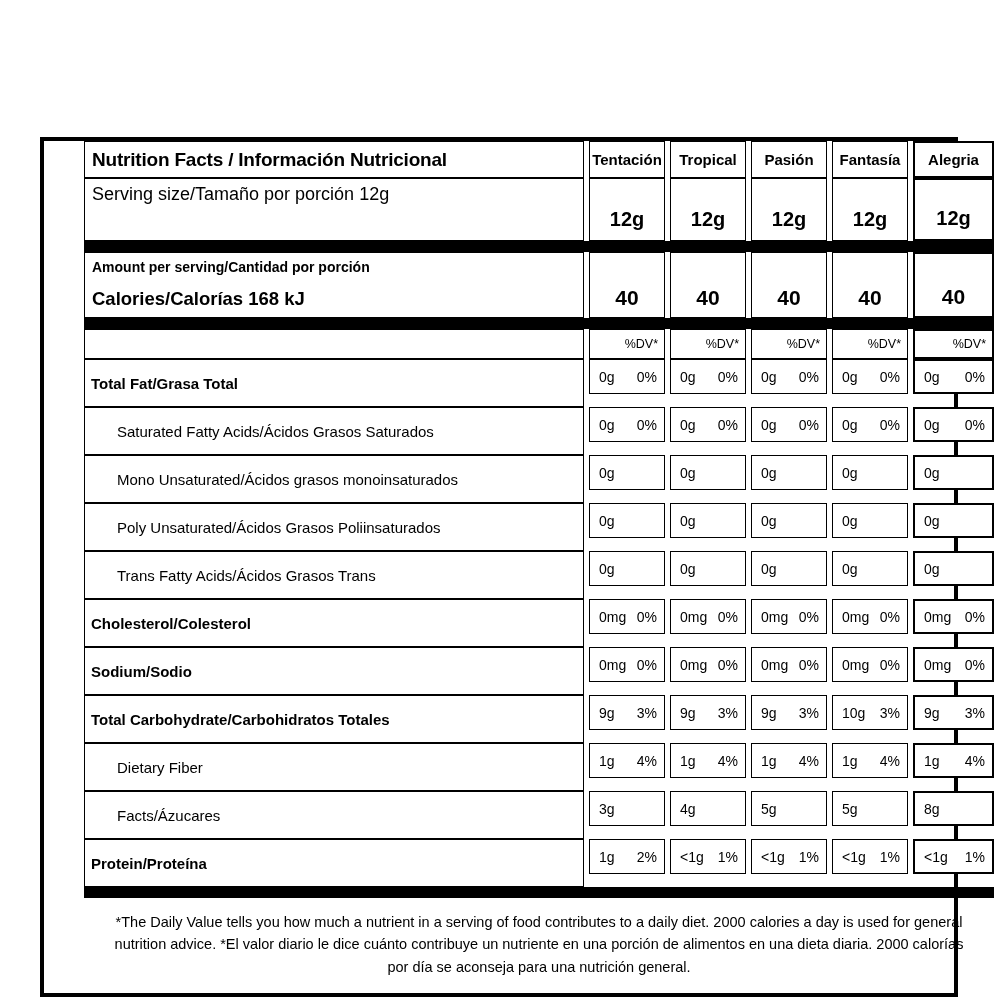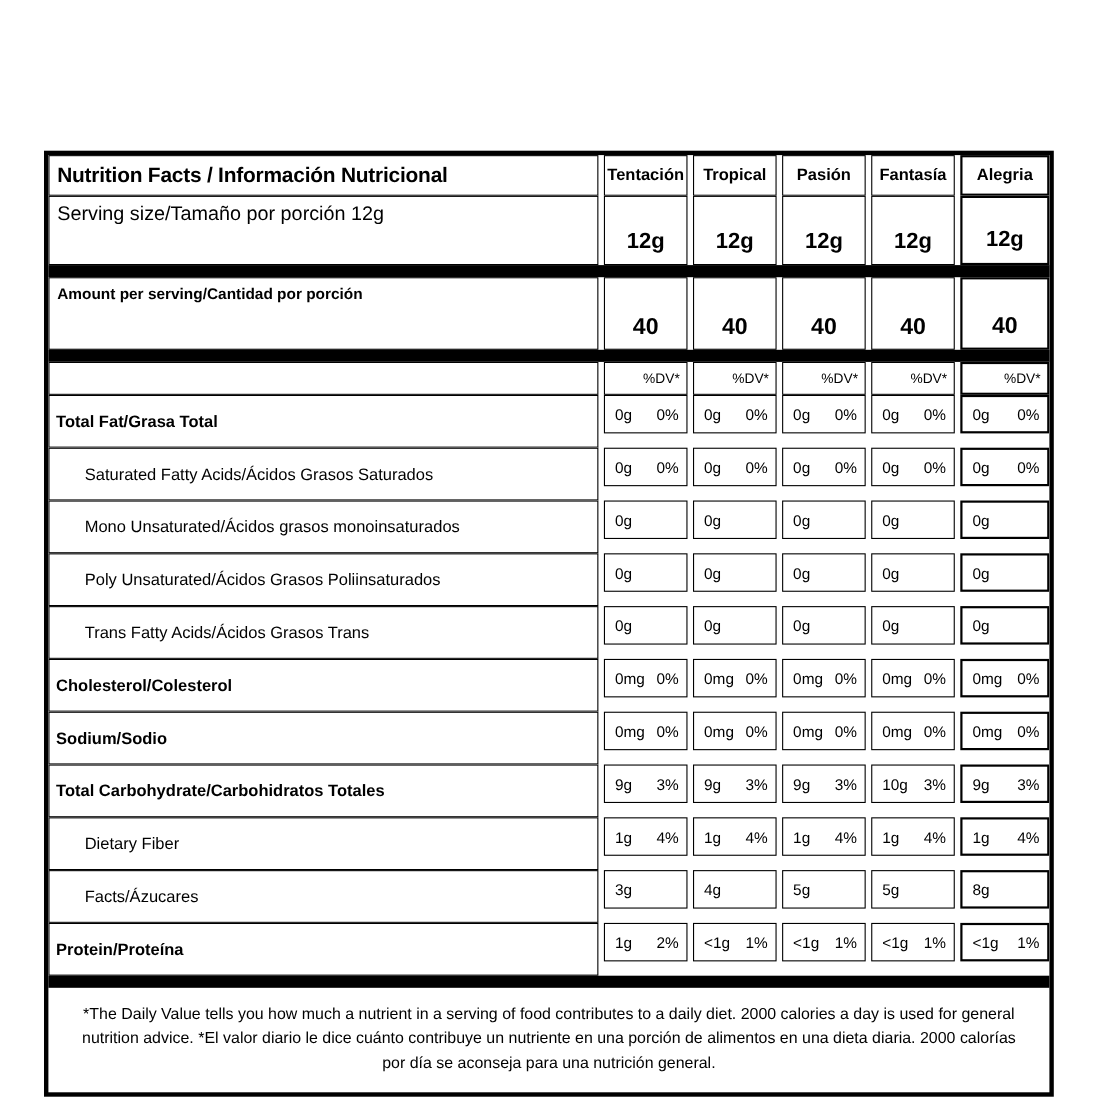--- a/index.html
+++ b/index.html
@@ -1,20 +1,20 @@
 <!DOCTYPE html>
 <html><head>
 <meta charset="utf-8">
 <style>
   html,body{margin:0;padding:0;background:#fff;width:1000px;height:1000px;
     font-family:"Liberation Sans",sans-serif;color:#000;}
   .sheet{position:absolute;left:40px;top:137px;width:918px;
     border:4px solid #000;box-sizing:border-box;background:#fff;}
   .grid{display:grid;grid-template-columns:500px 76px 76px 76px 76px 1fr;
-    column-gap:5px;row-gap:0;width:100%;}
+    column-gap:5px;row-gap:0;width:100%;margin-left:40px;}
   .cell{border:1.5px solid #000;box-sizing:border-box;background:#fff;min-width:0;}
   .cell.last{border-width:2.5px;}
   .bar{grid-column:1/-1;height:11px;background:#000;}
   
   .title-cell{height:37px;display:flex;align-items:center;padding-left:7px;
     font-size:19px;font-weight:bold;letter-spacing:-0.2px;}
   .vh{height:37px;display:flex;align-items:center;justify-content:center;
     font-size:15px;font-weight:bold;}
   
   .serving-lbl{height:63px;display:flex;flex-direction:column;justify-content:space-between;
@@ -80,20 +80,21 @@
       <div class="cell serv-val">12g</div>
       <div class="cell serv-val">12g</div>
       <div class="cell serv-val last">12g</div>
     </div>
 
     <div class="bar"></div>
 
     <div style="display:contents">
       <div class="cell cal-lbl">
         <div class="amount-line">Amount per serving/Cantidad por porción</div>
+        <div class="calories-line">Calories/Calorías 168 kJ</div>
       </div>
       <div class="cell cal-val">40</div>
       <div class="cell cal-val">40</div>
       <div class="cell cal-val">40</div>
       <div class="cell cal-val">40</div>
       <div class="cell cal-val last">40</div>
     </div>
 
     <div class="bar"></div>
 

